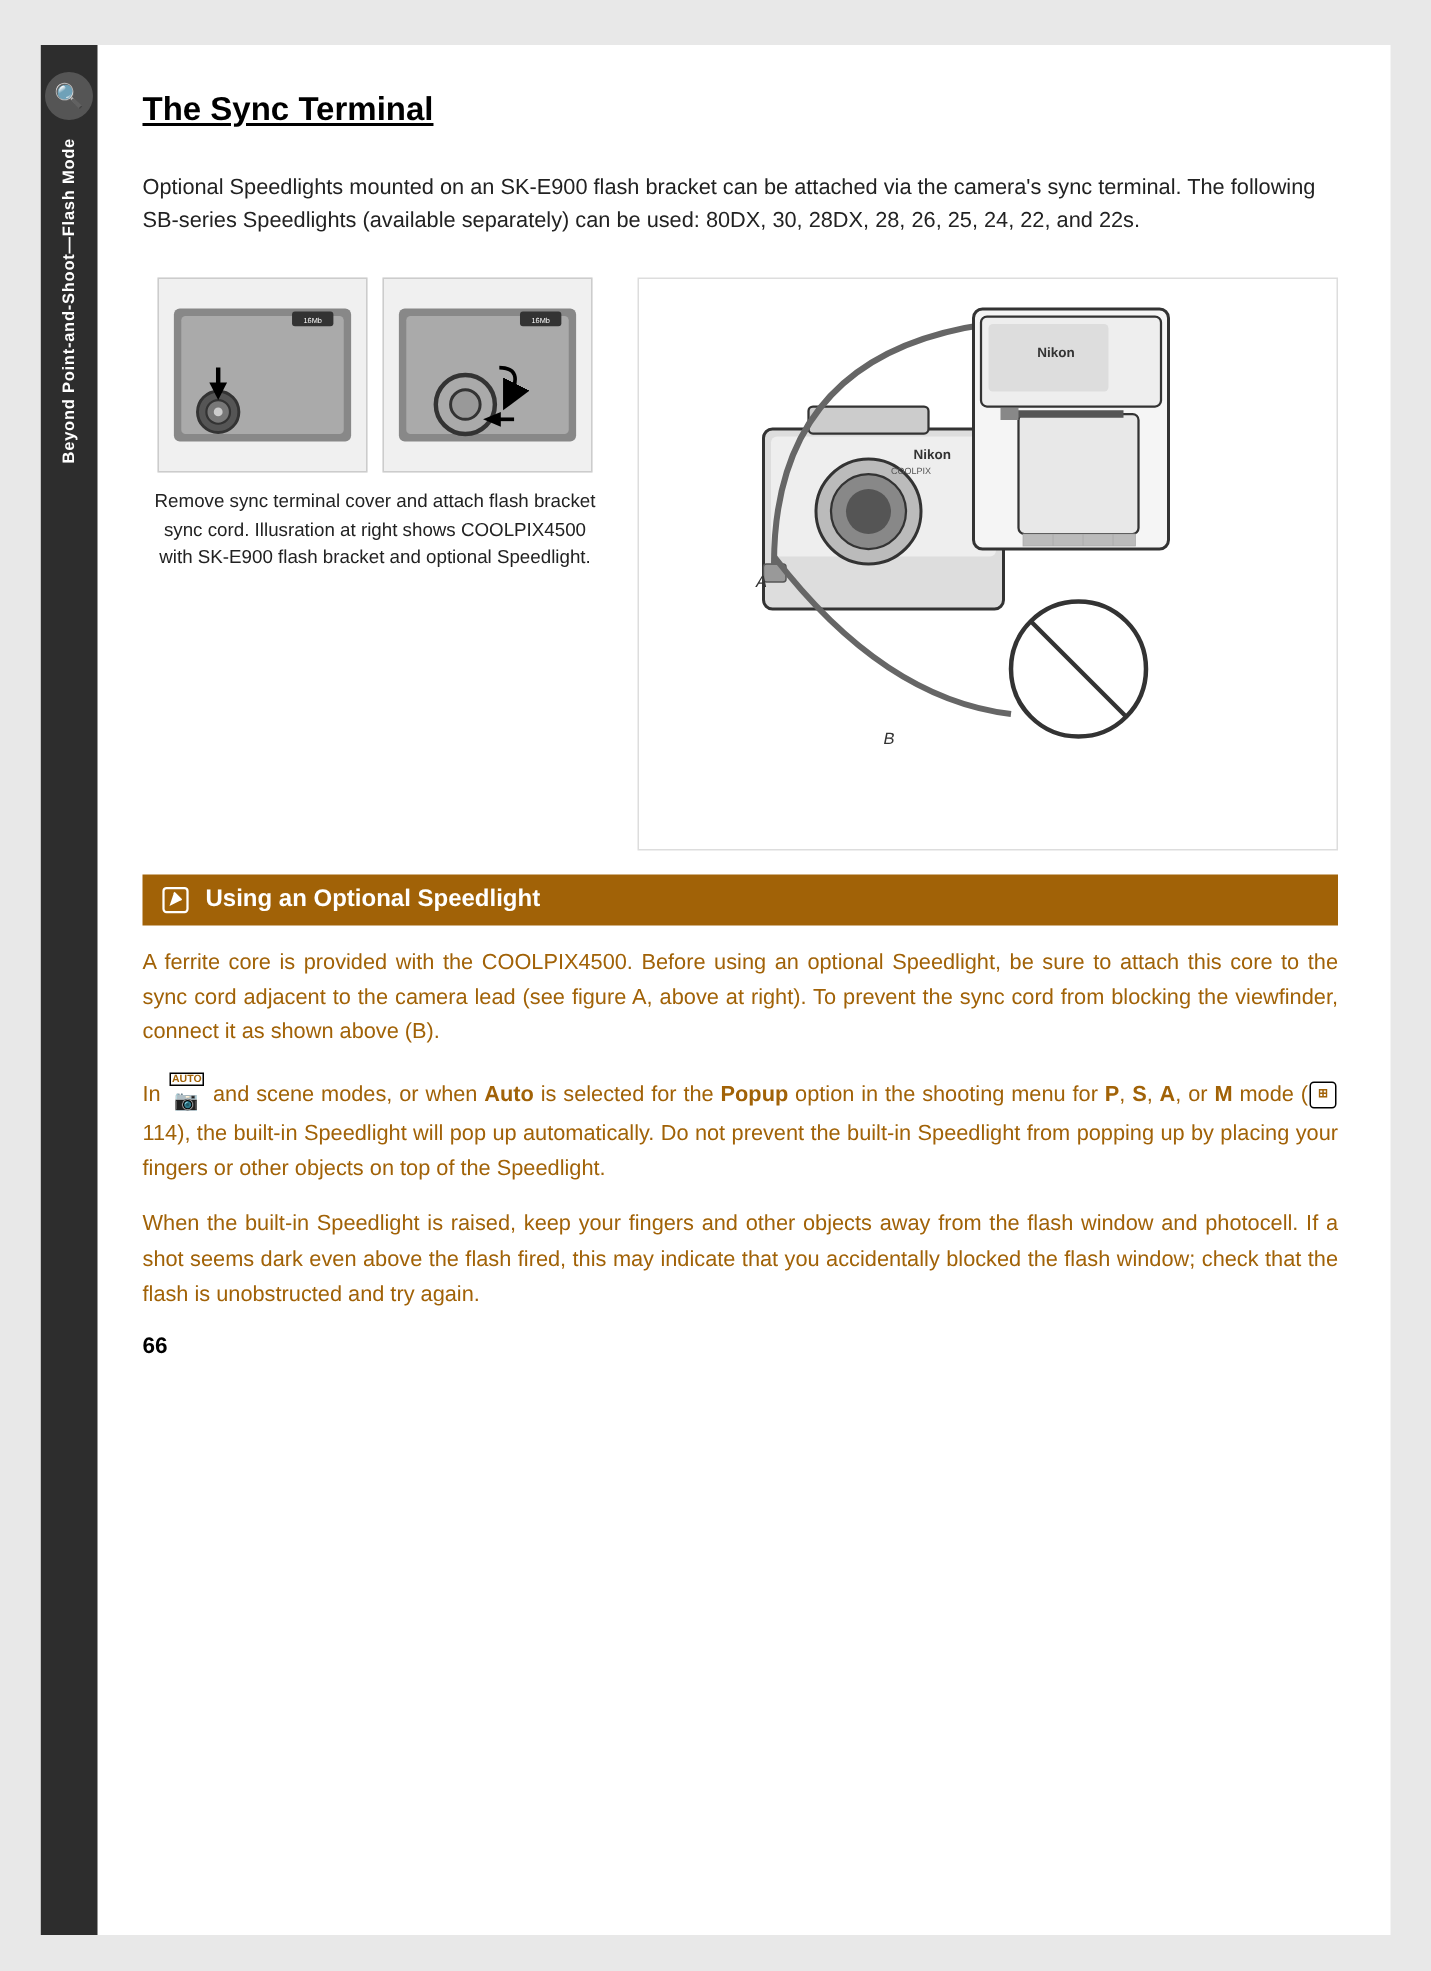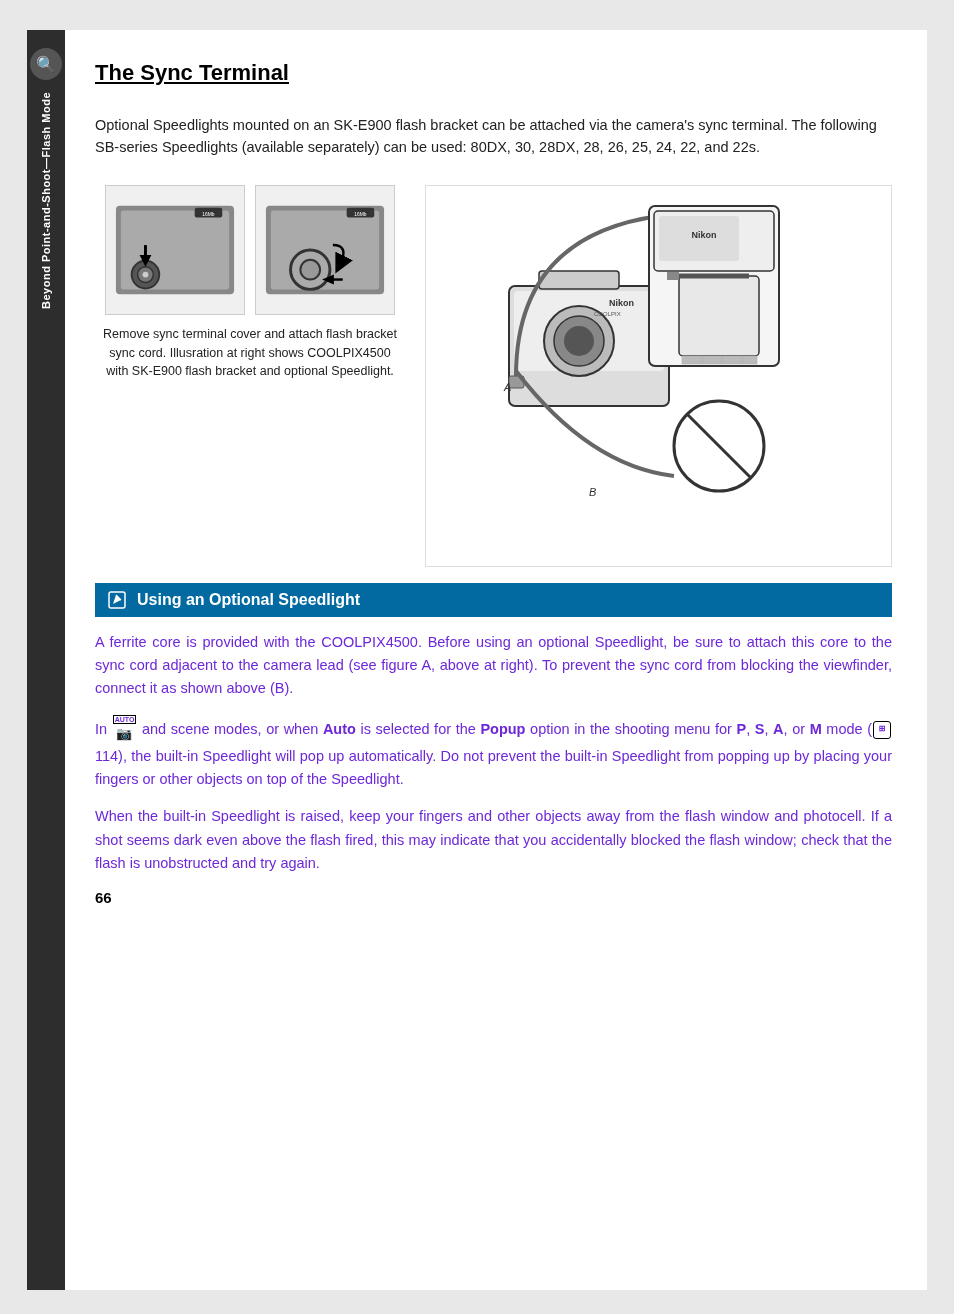--- a/index.html
+++ b/index.html
@@ -135,21 +135,21 @@
       justify-content: center;
       background: #fff;
       border: 1px solid #ddd;
     }
 
     
     .section-header {
       display: flex;
       align-items: center;
       gap: 10px;
-      background: #0369a1;
+      background: #a16207;
       color: #fff;
       padding: 7px 12px;
       margin-bottom: 14px;
       margin-top: 14px;
     }
 
     .section-header-title {
       font-size: 16px;
       font-weight: bold;
       color: #fff;
@@ -158,21 +158,21 @@
     .pencil-icon {
       width: 20px;
       height: 20px;
       color: #fff;
       flex-shrink: 0;
     }
 
     .body-text {
       font-size: 14.5px;
       line-height: 1.6;
-      color: #6d28d9;
+      color: #a16207;
       margin-bottom: 14px;
       text-align: justify;
     }
 
     .page-number {
       font-size: 15px;
       font-weight: bold;
       color: #000;
       margin-top: 8px;
     }

